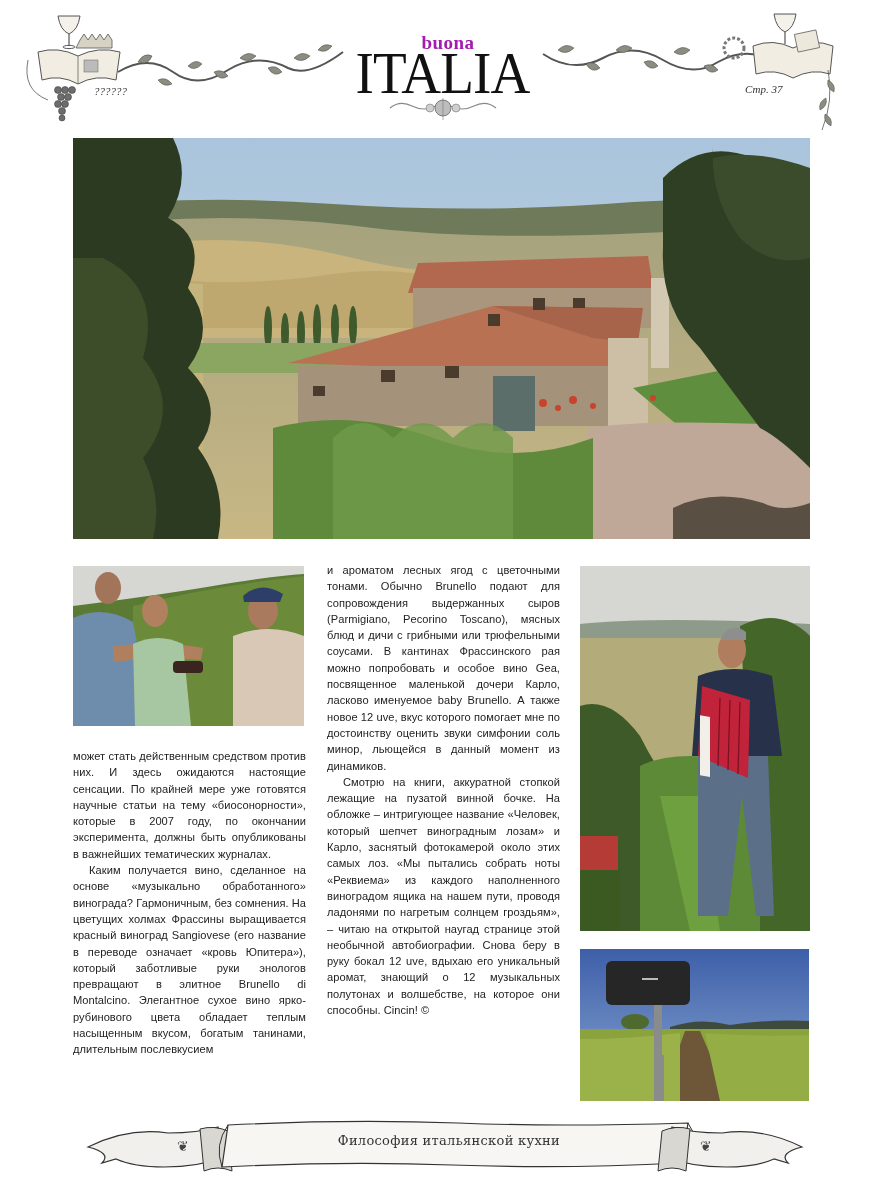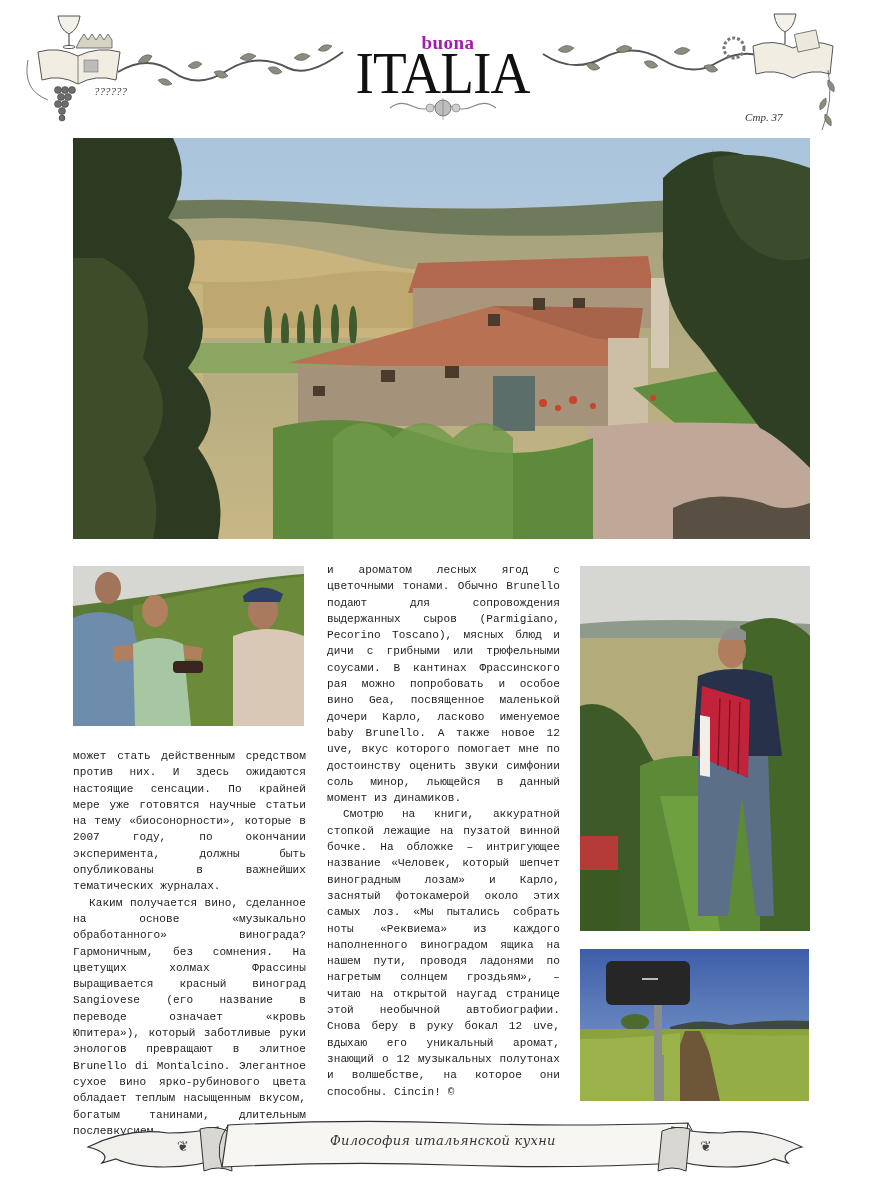--- a/index.html
+++ b/index.html
@@ -14,29 +14,29 @@
   #title-buona { left:410px; top:34px; width:76px; text-align:center; font-family:"Liberation Serif", serif;
                  font-weight:bold; font-size:19px; letter-spacing:0.5px; line-height:18px; color:#a21caf; }
   #title-italia { left:348px; top:44px; width:188px; text-align:center; font-family:"Liberation Serif", serif;
                   font-size:60px; line-height:58px; letter-spacing:-1px; color:#111; transform:scaleX(0.92); transform-origin:center; }
 
   
   .photo { position:absolute; overflow:hidden; }
   .photo svg { display:block; width:100%; height:100%; }
 
   
-  .col { position:absolute; font-family:Liberation Mono, monospace; font-size:11.1px; line-height:16.3px;
+  .col { position:absolute; font-family:Liberation Sans, sans-serif; font-size:11.1px; line-height:16.3px;
          text-align:justify; color:#222; letter-spacing:0.05px; }
   .col p { margin:0; }
   .col p.indent { text-indent:16px; }
 
   
   #footer { left:80px; top:1115px; width:730px; height:70px; }
-  #footer-text { position:absolute; left:250px; top:18px; width:230px; text-align:left;
-                 font-family:"DejaVu Serif", serif; font-style:italic; font-size:13px; color:#333; letter-spacing:0.3px; }
+  #footer-text { position:absolute; left:250px; top:18px; width:230px; text-align:right;
+                 font-family:"DejaVu Serif", serif; font-size:13px; color:#333; letter-spacing:0.3px; }
 </style>
 </head>
 <body>
 
 <div id="header" class="abs">
 
   <svg class="vine" style="left:18px;top:10px;" width="330" height="125" viewBox="0 0 330 125">
 
     <path d="M40 6 h22 q-2 14 -11 18 q-9 -4 -11 -18z" fill="#f4f1ea" stroke="#555" stroke-width="1"></path>
     <line x1="51" y1="24" x2="51" y2="36" stroke="#555" stroke-width="1.2"></line>
@@ -105,21 +105,21 @@
     <path d="M4 12 q10 -8 22 -2 q12 6 24 0 M110 12 q-10 -8 -22 -2 q-12 6 -24 0" fill="none" stroke="#888" stroke-width="1.2"></path>
     <circle cx="57" cy="12" r="8" fill="#bdbdbd" stroke="#666" stroke-width="0.8"></circle>
     <circle cx="44" cy="12" r="4" fill="#cfcfcf" stroke="#777" stroke-width="0.6"></circle>
     <circle cx="70" cy="12" r="4" fill="#cfcfcf" stroke="#777" stroke-width="0.6"></circle>
     <path d="M57 2 v22" stroke="#777" stroke-width="0.6"></path>
   </svg>
 
   <div id="title-buona" class="abs">buona</div>
   <div id="title-italia" class="abs">ITALIA</div>
   <div class="hdr-small" style="left:94px;top:85px;">??????</div>
-  <div class="hdr-small" style="left:745px;top:83px;margin-top:28px;">Стр. 37</div>
+  <div class="hdr-small" style="left:745px;top:83px;">Стр. 37</div>
 </div>
 
 <div class="photo" style="left:73px;top:138px;width:737px;height:401px;">
   <svg viewBox="0 0 737 401" preserveAspectRatio="none">
     <defs>
       <linearGradient id="sky" x1="0" y1="0" x2="0" y2="1">
         <stop offset="0" stop-color="#a9c4dc"></stop>
           <stop offset="1" stop-color="#c9d8e3"></stop>
       </linearGradient>
       <linearGradient id="hills" x1="0" y1="0" x2="0" y2="1">

